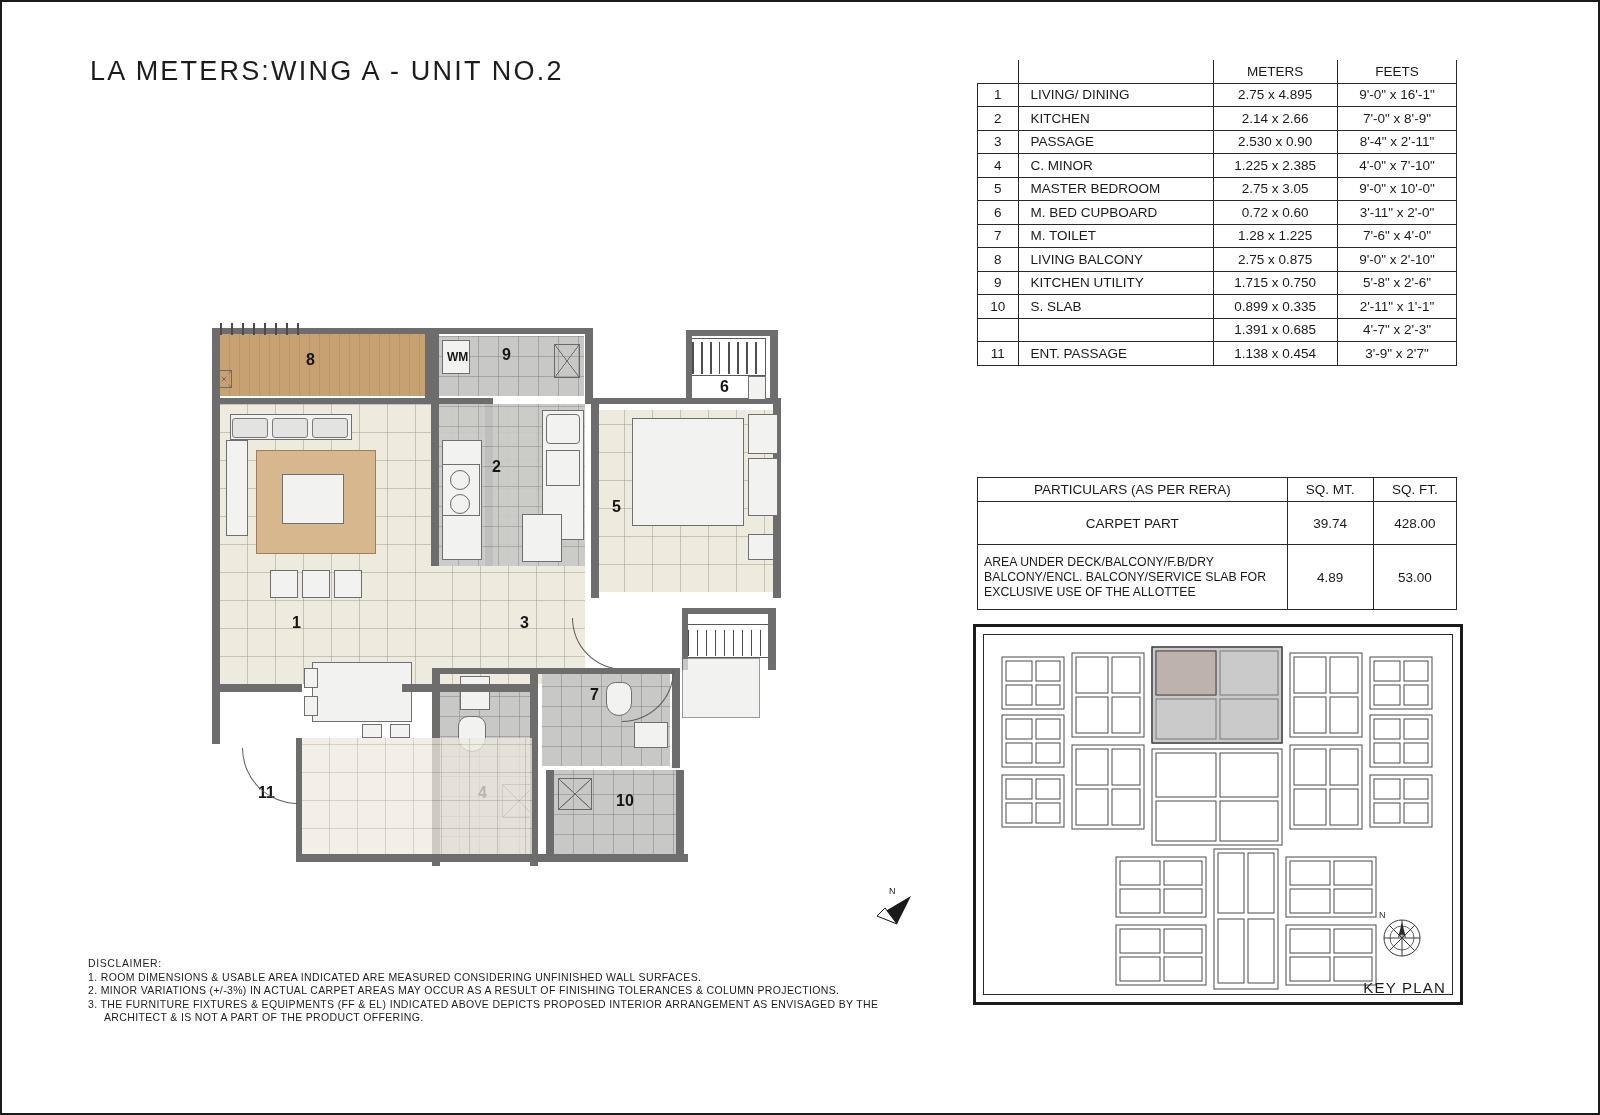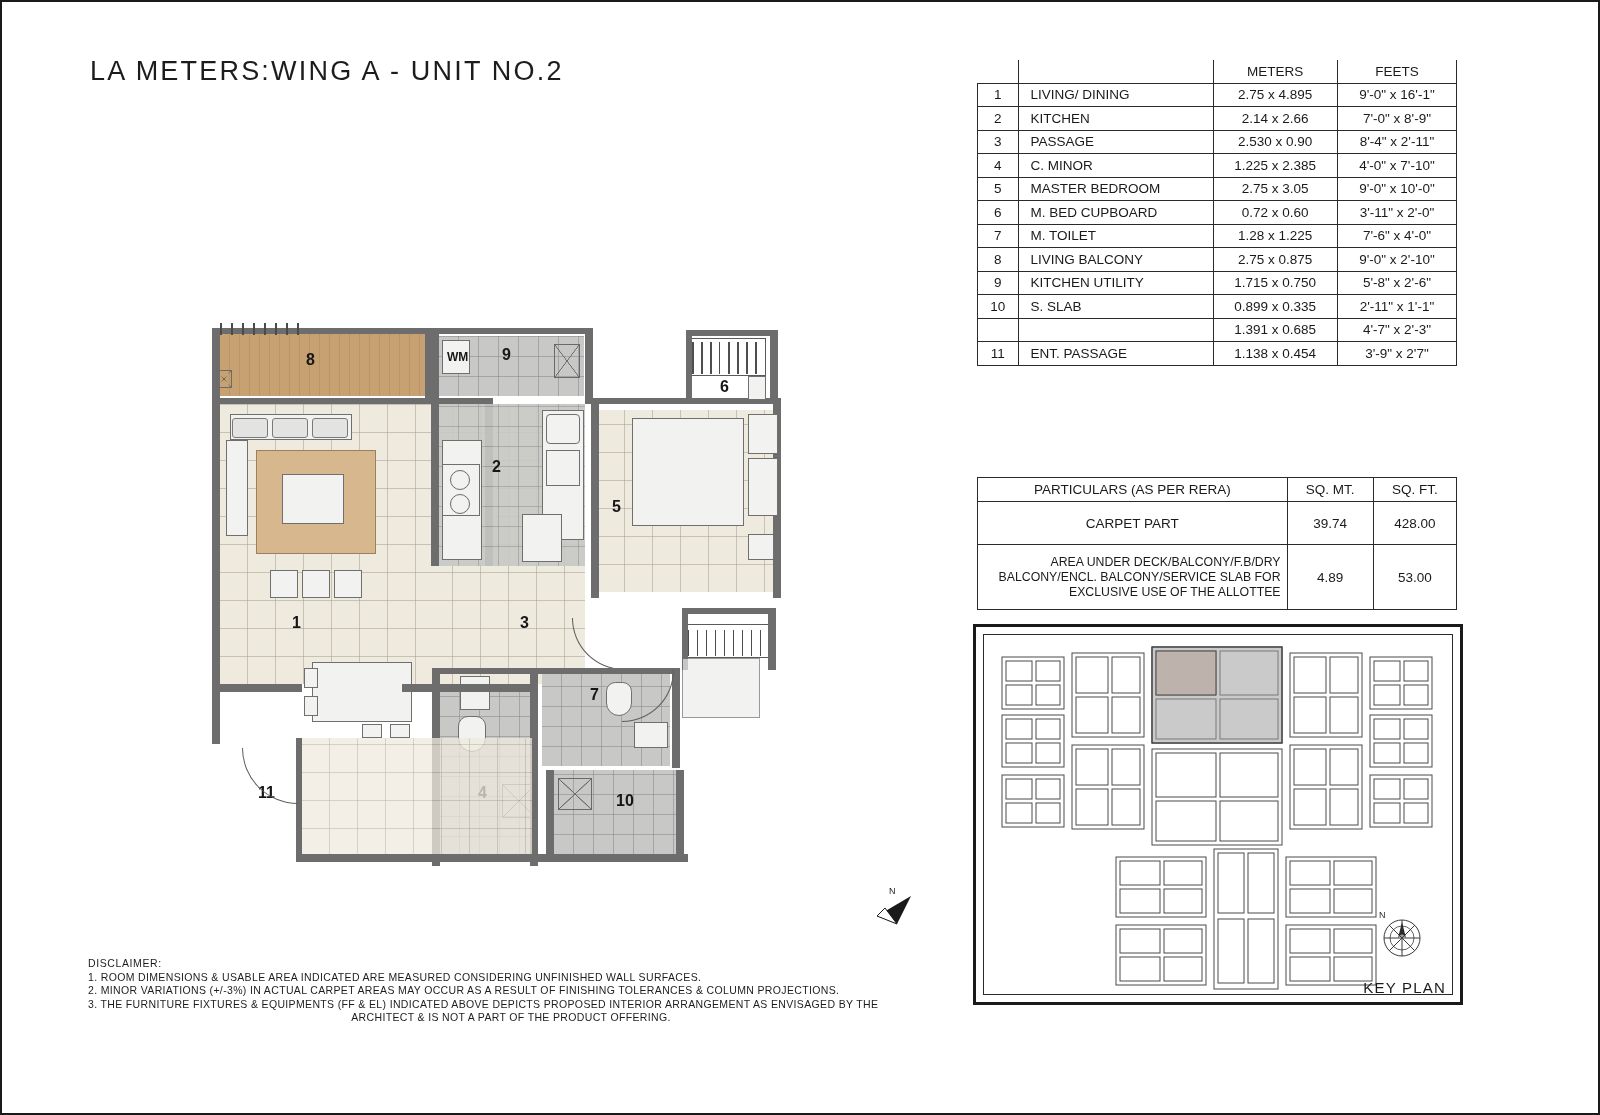--- a/index.html
+++ b/index.html
@@ -19,32 +19,32 @@
   .dim-table .c-f{width:118px;text-align:center;}
   .dim-table tr.head td{border-top:none;}
   .dim-table tr.head td.blank{border-left:none;border-top:none;}
 
   
   .rera-table{position:absolute;left:975px;top:475px;width:480px;border-collapse:collapse;}
   .rera-table td{border:1px solid #2a2a2a;font-size:13.5px;padding:4px 6px;color:#1a1a1a;}
   .rera-table .h1{text-align:center;width:322px;}
   .rera-table .h2{text-align:center;width:80px;}
   .rera-table .h3{text-align:center;width:75px;}
-  .rera-table .l{text-align:right;font-size:12.3px;line-height:15px;}
+  .rera-table .l{text-align:left;font-size:12.3px;line-height:15px;}
   .rera-table .ctr{text-align:center;}
 
   
   .keyplan{position:absolute;left:971px;top:622px;width:484px;height:375px;border:3px solid #1a1a1a;background:#fff;}
   .keyplan-inner{position:absolute;inset:7px;border:1px solid #2a2a2a;}
   .keyplan-label{position:absolute;right:14px;bottom:6px;font-size:15px;letter-spacing:1.2px;color:#1a1a1a;}
 
   
   .disclaimer{position:absolute;left:86px;top:955px;width:830px;font-size:10.5px;line-height:13.5px;letter-spacing:.35px;color:#1d1d1d;}
   .disclaimer .dh{letter-spacing:.6px;}
-  .disclaimer .ind{padding-left:16px;text-align:center;}
+  .disclaimer .ind{padding-left:16px;}
 
   
   .footer{position:absolute;left:68px;bottom:38px;display:flex;align-items:center;gap:10px;}
   .rera-logo{width:22px;height:22px;border-radius:50%;background:#ef7d22;position:relative;flex:none;}
   .rera-logo:after{content:"";position:absolute;left:4px;top:7px;width:14px;height:8px;border:1.5px solid #fff;border-radius:2px;}
   .footer-text{font-size:13.5px;color:#111;}
 
   
   .plan{position:absolute;left:200px;top:316px;width:620px;height:560px;}
   .rm{position:absolute;box-sizing:border-box;}

